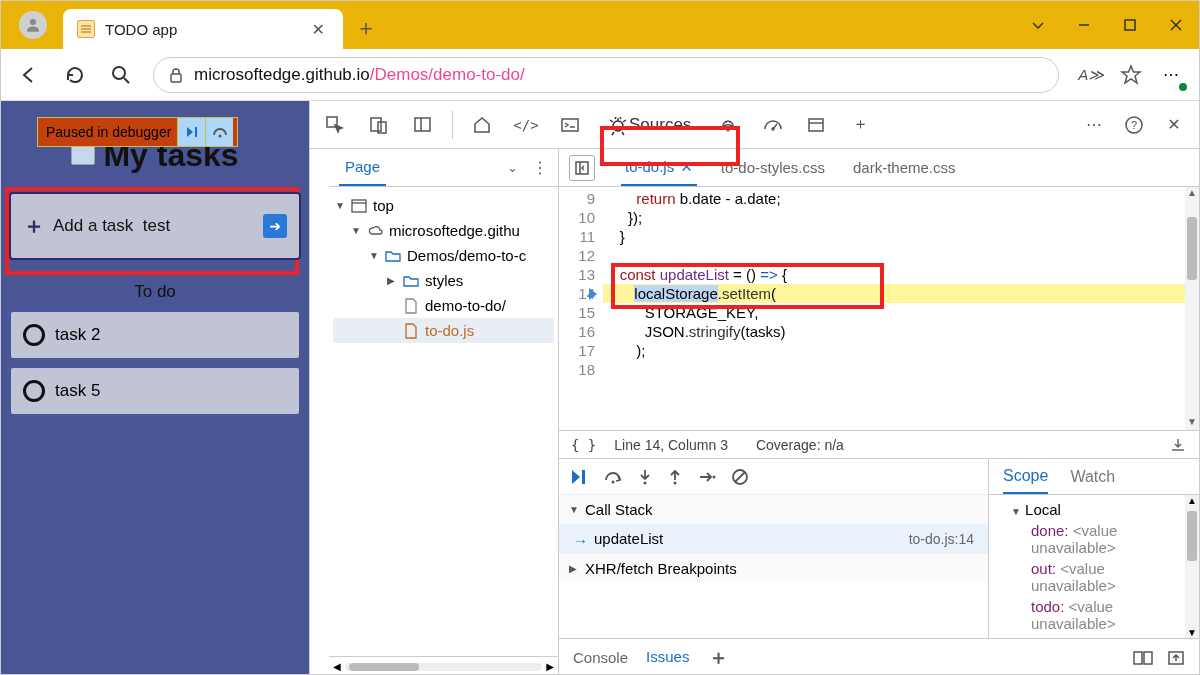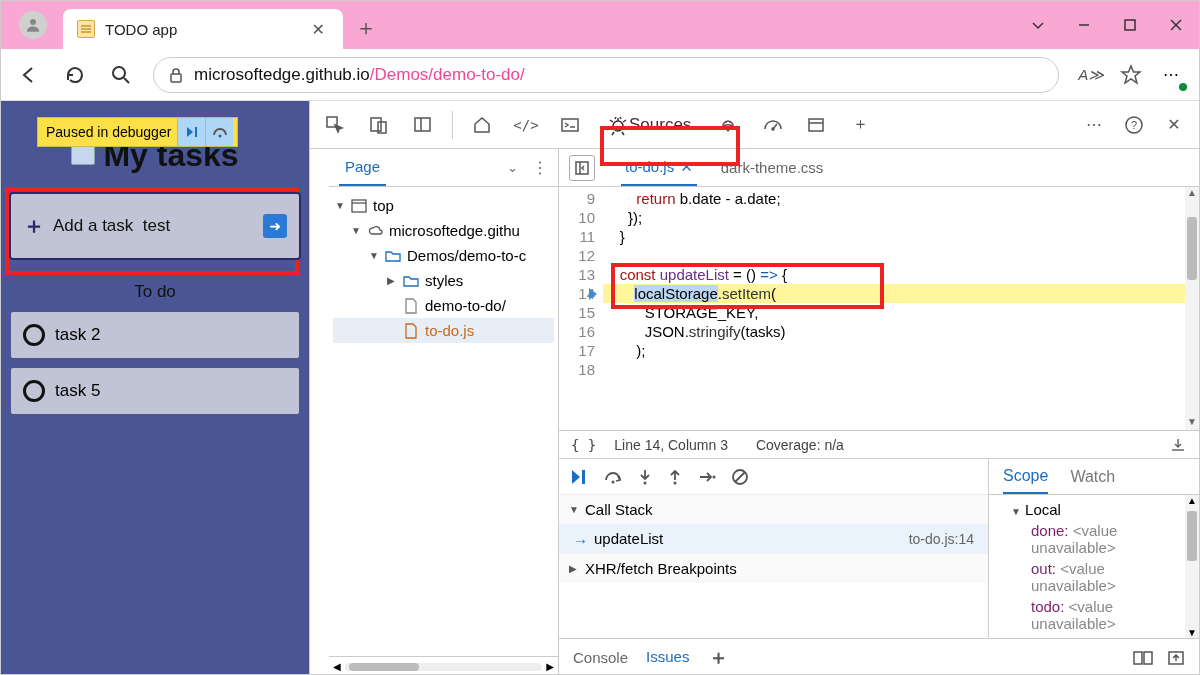--- a/index.html
+++ b/index.html
@@ -1,19 +1,19 @@
 <!DOCTYPE html>
 <html><head>
 <meta charset="utf-8">
 <style>
 * { margin: 0; padding: 0; box-sizing: border-box; font-family: "Segoe UI", Arial, sans-serif; }
 body { width: 1200px; height: 675px; background: #fff; overflow: hidden; border: 1px solid #ccc; }
 
 
-.titlebar { height: 48px; background: #f9a8d4; display: flex; align-items: flex-end; }
+.titlebar { height: 48px; background: #eab308; display: flex; align-items: flex-end; }
 .profile { width: 28px; height: 28px; border-radius: 50%; background: #d0d0d0; margin: 0 10px 10px 18px; display:flex; align-items:center; justify-content:center; }
 .profile svg { width: 18px; height: 18px; fill: #888; }
 .tab { height: 40px; background: #fff; border-radius: 8px 8px 0 0; display: flex; align-items: center; padding: 0 14px; min-width: 280px; margin-left: 6px; gap: 10px; }
 .favicon { width: 18px; height: 18px; background: #ffe3a6; border: 1px solid #d7a84e; border-radius: 2px; position: relative; }
 .favicon::after { content: ""; position: absolute; left: 3px; right: 3px; top: 4px; height: 2px; background: #d7a84e; box-shadow: 0 3px 0 #d7a84e, 0 6px 0 #d7a84e; }
 .tab-title { font-size: 15px; flex: 1; color: #222; }
 .tab-close { font-size: 16px; color: #555; padding: 4px; cursor: pointer; }
 .newtab { width: 34px; text-align: center; font-size: 22px; color: #555; margin-left: 6px; margin-bottom: 6px; cursor: pointer; }
 .win-controls { margin-left: auto; display: flex; margin-bottom: 6px; }
 .win-btn { width: 46px; height: 36px; display: flex; align-items: center; justify-content: center; font-size: 14px; cursor: pointer; }
@@ -23,21 +23,21 @@
 .url-input { flex: 1; height: 36px; border: 1px solid #ccc; border-radius: 18px; display: flex; align-items: center; padding: 0 14px; gap: 10px; font-size: 17px; }
 .url-grey { color: #ec4899; }
 .url-black { color: #111; }
 .right-icons { display: flex; gap: 12px; align-items: center; }
 .badge-dot { width: 8px; height: 8px; border-radius: 50%; background: #0c8a3b; position: relative; }
 
 
 .content { display: flex; height: calc(675px - 48px - 52px); }
 .page-preview { width: 308px; background: #495595; position: relative; padding: 8px; }
 
-.paused-pill { position: absolute; top: 16px; left: 36px; z-index: 5; background: #fde047; border: 1px solid #cabf4a; height: 30px; display: flex; align-items: center; font-size: 14px; padding: 0 4px 0 8px; }
+.paused-pill { position: absolute; top: 16px; left: 36px; z-index: 5; background: #c2410c; border: 1px solid #cabf4a; height: 30px; display: flex; align-items: center; font-size: 14px; padding: 0 4px 0 8px; }
 .paused-pill span { margin-right: 6px; }
 .pill-btn { background: #aed7f7; border-left: 1px solid #cabf4a; height: 100%; width: 28px; display: flex; align-items: center; justify-content: center; }
 
 .app-title { font-size: 32px; font-weight: 800; color: #111; text-align: center; margin-top: 28px; display: flex; align-items: flex-start; justify-content: center; gap: 8px; }
 .note-icon { width: 24px; height: 28px; background: #c7d6ee; border: 1px solid #8aa; border-radius: 2px; position: relative; }
 
 .add-task-card { background: #c0c4d4; margin-top: 18px; border-radius: 4px; padding: 20px 12px; border: 2px solid #2a2a6a; display: flex; align-items: center; gap: 8px; position: relative; }
 .hl-red { position: absolute; border: 4px solid #e22; pointer-events: none; }
 .hl-addtask { left: 4px; top: 86px; width: 294px; height: 88px; }
 .plus { width: 22px; height: 22px; display: flex; align-items: center; justify-content: center; color: #2a2a6a; font-size: 22px; font-weight: 600; }
@@ -395,20 +395,21 @@
                 <svg width="14" height="14" fill="none" stroke="#555" stroke-width="1.5">
                   <rect x="1" y="1" width="12" height="12"></rect>
                   <line x1="5" y1="1" x2="5" y2="13"></line>
                   <path d="M9 5l-2 2 2 2"></path>
                 </svg>
               </div>
             <div class="ft active">
                 <span>to-do.js</span>
                 <span>✕</span>
               </div>
+            <div class="ft">to-do-styles.css</div>
             <div class="ft">dark-theme.css</div>
           </div>
           <div class="code">
             <div class="hl-code"></div>
             <div class="gutter">
               <div>9</div>
                 <div>10</div>
                 <div>11</div>
                 <div>12</div>
                 <div>13</div>

